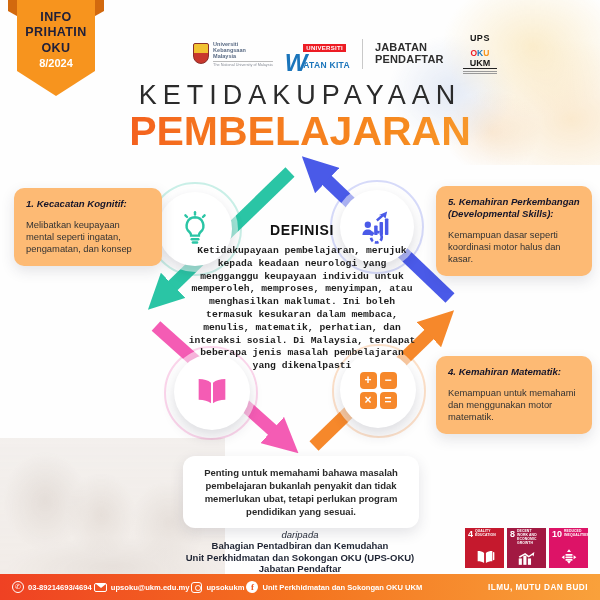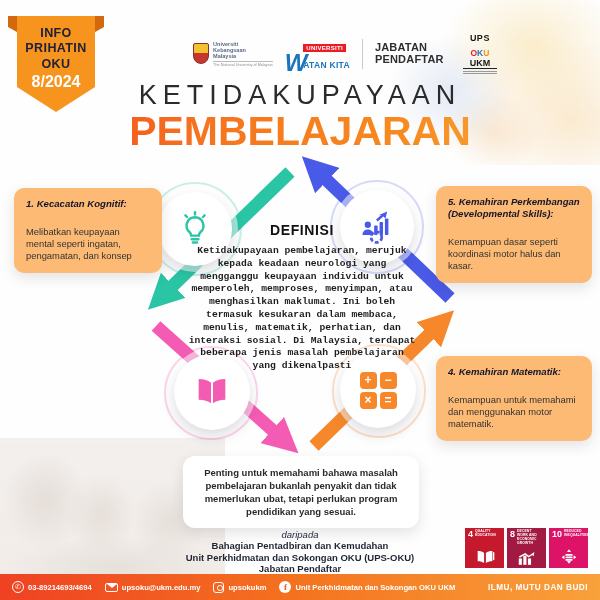--- a/index.html
+++ b/index.html
@@ -17,30 +17,30 @@
   .photo-bl { position:absolute; left:0; top:438px; width:225px; height:140px; opacity:.55;
     background:
       linear-gradient(180deg, rgba(203,188,176,.40), rgba(214,196,182,.55)),
       radial-gradient(60px 70px at 20% 45%, rgba(150,130,118,.45), transparent 70%),
       radial-gradient(50px 60px at 45% 55%, rgba(160,140,125,.45), transparent 70%),
       radial-gradient(55px 60px at 75% 60%, rgba(150,132,120,.40), transparent 70%),
       radial-gradient(140px 40px at 50% 92%, rgba(130,115,105,.35), transparent 75%);
   }
 
   
-  .badge { position:absolute; left:8px; top:16px; width:96px; height:96px; z-index:6; }
+  .badge { position:absolute; left:8px; top:0; width:96px; height:96px; z-index:6; }
   .badge .tab-l { position:absolute; left:0; top:0; width:16px; height:20px; background:#d2690e;
     clip-path:polygon(0 0,100% 0,100% 100%,0 55%); }
   .badge .tab-r { position:absolute; right:0; top:0; width:16px; height:20px; background:#d2690e;
     clip-path:polygon(0 0,100% 0,100% 55%,0 100%); }
   .badge .body { position:absolute; left:9px; right:9px; top:0; height:96px; background:#f7941e;
     clip-path:polygon(0 0,100% 0,100% 74%,50% 100%,0 74%);
     text-align:center; padding-top:10px; }
   .badge .l { font-weight:800; font-size:12.5px; color:#20203a; line-height:1.22; letter-spacing:.4px; }
-  .badge .yr { font-weight:800; font-size:16px; color:#ffffff; margin-top:1px; }
+  .badge .yr { font-weight:800; font-size:11px; color:#ffffff; margin-top:1px; }
 
   
   .header { position:absolute; left:120px; right:30px; top:28px; height:52px; display:flex;
     align-items:center; justify-content:center; gap:12px; z-index:5; }
   .crest { display:flex; align-items:center; gap:4px; }
   .shield { width:16px; height:21px; background:linear-gradient(#f2c231 46%, #c8372d 46%);
     border:1px solid #8a2f2a; border-radius:2px 2px 8px 8px; }
   .crest-txt div { font-size:5.5px; color:#5a6b84; font-weight:700; line-height:1.15; }
   .crest-txt .sub { font-size:3.8px; color:#8a8f99; font-weight:400; border-top:.5px solid #bbb; margin-top:1px; padding-top:1px; }
   .watan { display:flex; align-items:flex-end; }
@@ -76,21 +76,21 @@
 
   
   .definisi { position:absolute; left:178px; top:222px; width:248px; text-align:center; z-index:3; }
   .definisi h2 { font-size:14px; font-weight:800; color:#111; letter-spacing:.6px; margin-bottom:7px; }
   .definisi p { font-size:9.7px; font-weight:600; color:#1d1d1d; line-height:1.32; padding:0 8px;font-family:Liberation Mono, monospace; }
 
   
   .card { position:absolute; background:#fdba74; border-radius:10px; box-shadow:0 5px 14px rgba(50,50,70,.13);
     padding:10px 12px; z-index:3; }
   .card .ct { font-size:9.6px; font-weight:700; font-style:italic; color:#15152a; line-height:1.25; }
-  .card .cb { font-size:9.4px; color:#333; line-height:1.3; margin-top:16px; }
+  .card .cb { font-size:9.4px; color:#333; line-height:1.3; margin-top:9px; }
   .card .gap { height:7px; }
   .c1 { left:14px; top:188px; width:148px; }
   .c5 { left:436px; top:186px; width:156px; }
   .c23 { left:10px; top:340px; width:156px; }
   .c4 { left:436px; top:356px; width:156px; }
 
   .note { position:absolute; left:183px; top:456px; width:236px; background:#fff; border-radius:12px;
     box-shadow:0 5px 14px rgba(50,50,70,.13); padding:10px 12px; z-index:3; text-align:center; }
   .note p { font-size:9.5px; font-weight:700; color:#2a2a2a; line-height:1.38; }
 
@@ -103,21 +103,21 @@
   .sdg { width:39px; height:40px; color:#fff; padding:2px 3px; position:relative; }
   .sdg4 { background:#c5192d; } .sdg8 { background:#a21942; } .sdg10 { background:#dd1367; }
   .sdg .top { display:flex; gap:2px; align-items:flex-start; }
   .sdg .num { font-size:9px; font-weight:900; line-height:1; }
   .sdg .lbl { font-size:3.4px; font-weight:800; line-height:1.15; letter-spacing:.1px; text-transform:uppercase; }
   .sdg .ic { position:absolute; left:0; right:0; bottom:3px; display:flex; justify-content:center; }
 
   
   .footer { position:absolute; left:0; right:0; bottom:0; height:26px; z-index:5;
     background:linear-gradient(90deg,#ef4123,#f4731f,#f9a13b);
-    display:flex; align-items:center; padding:0 12px; gap:13px; color:#fff; }
+    display:flex; align-items:center; padding:0 12px; gap:2px; color:#fff; }
   .f-item { display:flex; align-items:center; gap:4px; font-size:7.6px; font-weight:700; white-space:nowrap; }
   .fi-circ { width:12px; height:12px; border:1px solid #fff; border-radius:50%;
     display:inline-flex; align-items:center; justify-content:center; font-size:7px; font-weight:400; }
   .fi-mail { width:13px; height:9px; border:1px solid #fff; border-radius:2px; position:relative; }
   .fi-mail::after { content:""; position:absolute; left:1px; top:0; border-left:5px solid transparent;
     border-right:5px solid transparent; border-top:4px solid #fff; }
   .fi-ig { width:11px; height:11px; border:1.2px solid #fff; border-radius:3px; position:relative; }
   .fi-ig::after { content:""; position:absolute; left:2.6px; top:2.6px; width:3.6px; height:3.6px;
     border:1.2px solid #fff; border-radius:50%; }
   .fi-fb { width:12px; height:12px; background:#fff; border-radius:50%; color:#f05a24;

